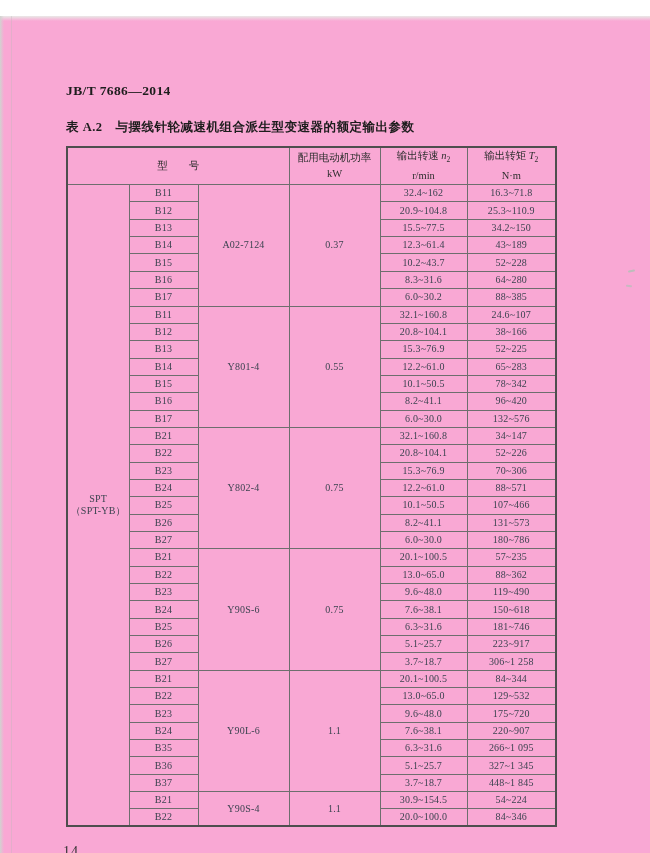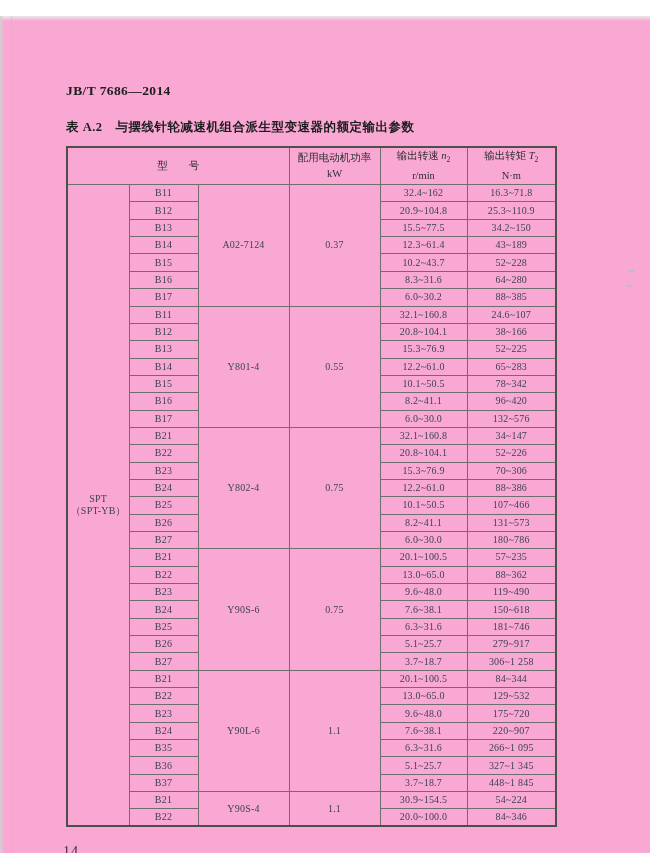--- a/index.html
+++ b/index.html
@@ -205,21 +205,21 @@
           <td>52~226</td>
         </tr>
         <tr>
           <td>B23</td>
           <td>15.3~76.9</td>
           <td>70~306</td>
         </tr>
         <tr>
           <td>B24</td>
           <td>12.2~61.0</td>
-          <td>88~386</td>
+          <td>88~571</td>
         </tr>
         <tr>
           <td>B25</td>
           <td>10.1~50.5</td>
           <td>107~466</td>
         </tr>
         <tr>
           <td>B26</td>
           <td>8.2~41.1</td>
           <td>131~573</td>
@@ -252,21 +252,21 @@
           <td>150~618</td>
         </tr>
         <tr>
           <td>B25</td>
           <td>6.3~31.6</td>
           <td>181~746</td>
         </tr>
         <tr>
           <td>B26</td>
           <td>5.1~25.7</td>
-          <td>279~917</td>
+          <td>223~917</td>
         </tr>
         <tr>
           <td>B27</td>
           <td>3.7~18.7</td>
           <td>306~1 258</td>
         </tr>
         <tr>
           <td>B21</td>
           <td rowspan="7">Y90L-6</td>
           <td rowspan="7">1.1</td>

